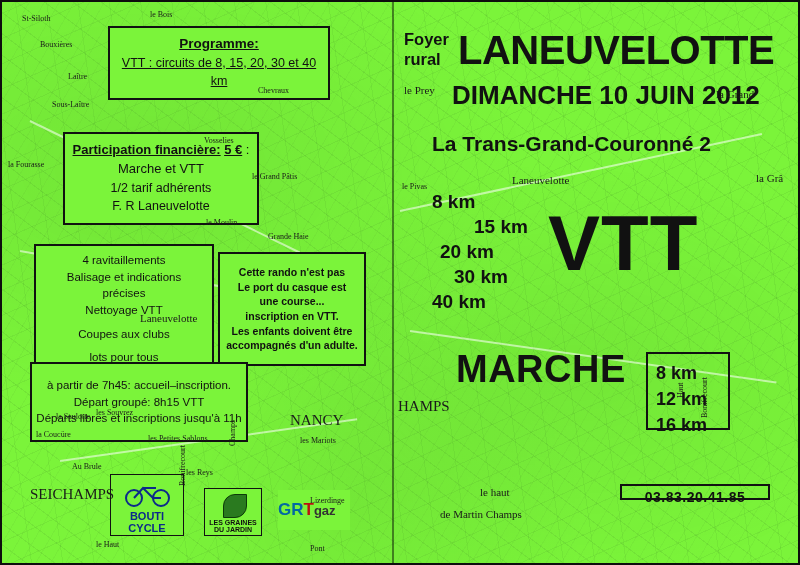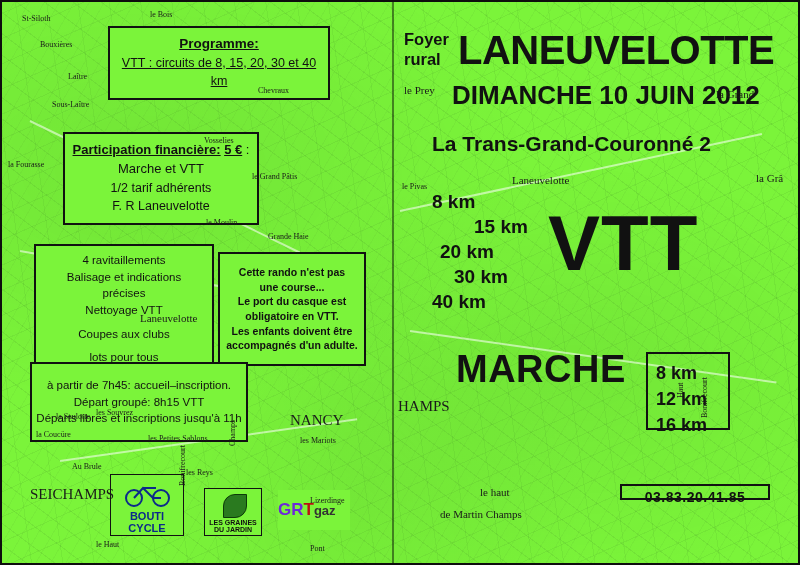--- a/index.html
+++ b/index.html
@@ -185,21 +185,21 @@
     font-size: 7px; padding-top: 30px; color: #111;
   }
   #logo-jardin .leaf {
     position: absolute; left: 18px; top: 5px; width: 22px; height: 22px;
     border-radius: 50% 0 50% 0; background: #2a7a1f; border: 1px solid #0c3a08;
   }
   #logo-grt {
     left: 178px; top: 20px; width: 72px; height: 40px; border: none;
     font-size: 17px; color: #111; padding-top: 10px; text-align: left;
   }
-  #logo-grt .gg { color: #6d28d9; }
+  #logo-grt .gg { color: #0369a1; }
   #logo-grt .rr { color: #b11; }
   #logo-grt .gaz { color: #333; font-size: 13px; }
 
   
   .road {
     position: absolute;
     background: rgba(255,255,255,0.55);
     height: 2px;
     transform-origin: left center;
   }
@@ -244,23 +244,23 @@
     <span class="ln">Balisage et indications précises</span>
     <span class="ln">Nettoyage VTT</span>
     <span class="sp"></span>
     <span class="ln">Coupes aux clubs</span>
     <span class="sp"></span>
     <span class="ln">lots  pour tous</span>
   </div>
 
   <div class="panel" id="box-rando">
     <span class="ln">Cette rando n'est pas</span>
+    <span class="ln">Le port du casque est</span>
     <span class="ln">une course...</span>
-    <span class="ln">Le port du casque est</span>
-    <span class="ln">obligatoire en VTT.</span>
+    <span class="ln">inscription en VTT.</span>
     <span class="ln">Les enfants doivent être</span>
     <span class="ln">accompagnés d'un adulte.</span>
   </div>
 
   <div class="panel" id="box-horaires">
     <span class="ln">à partir de 7h45: accueil–inscription.</span>
     <span class="ln">Départ groupé: 8h15  VTT</span>
     <span class="ln">Départs libres et inscriptions jusqu'à 11h</span>
   </div>
 

